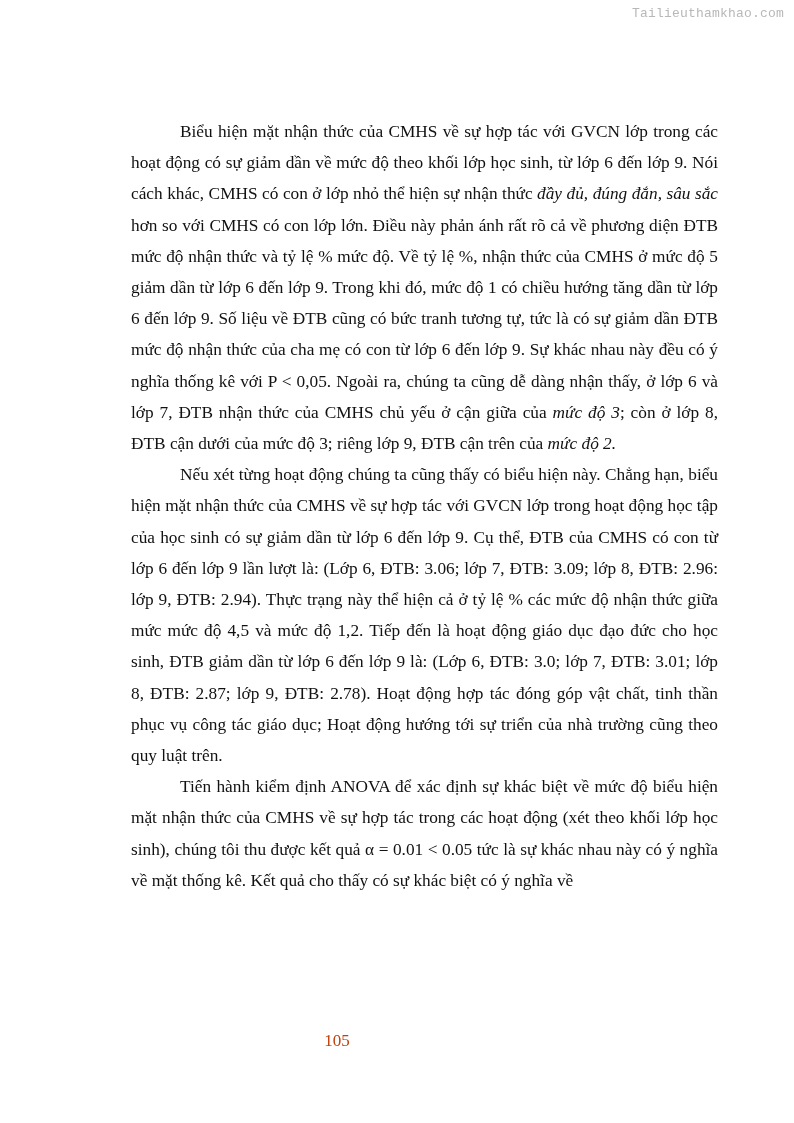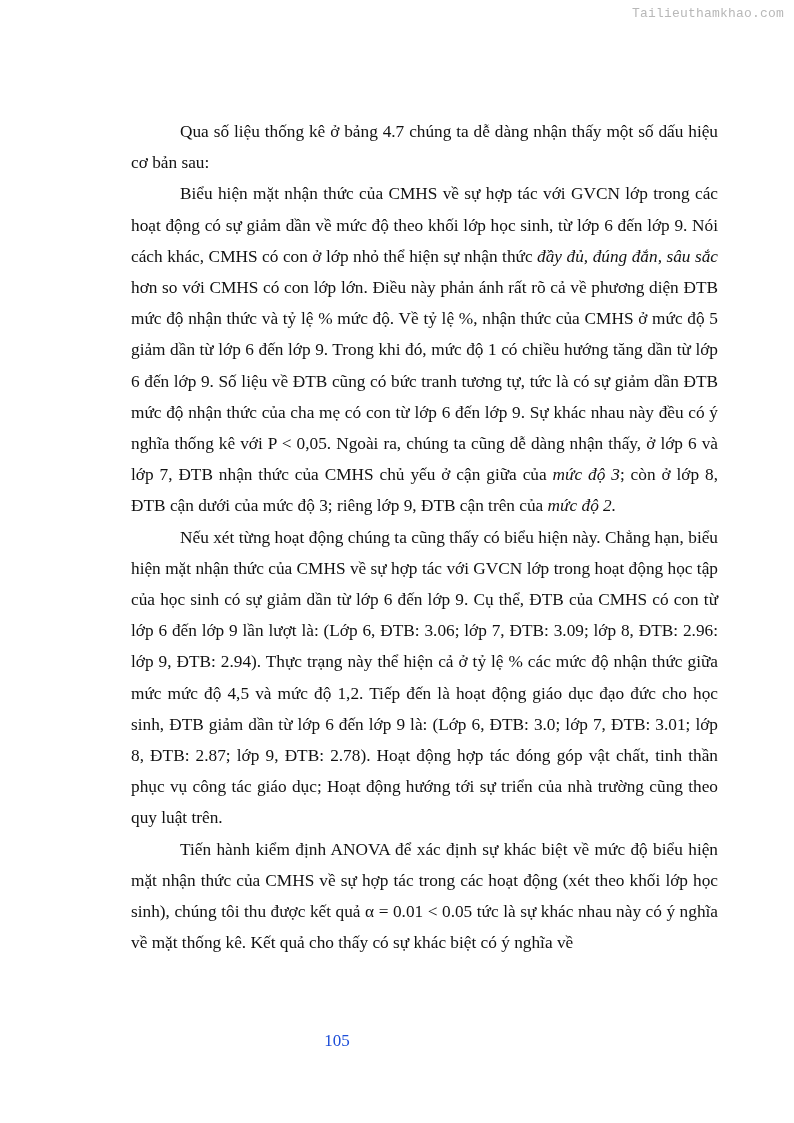--- a/index.html
+++ b/index.html
@@ -11,32 +11,29 @@
     }
     .page-body {
       position: absolute; left: 131px; top: 116px; width: 587px;
       font-family: "Liberation Serif", serif; font-size: 17.3px;
       line-height: 31.2px; color: #111111; text-align: justify;
     }
     .page-body p { margin: 0; text-indent: 49px; }
     .page-body em { font-style: italic; }
     .page-number {
       position: absolute; top: 1031px; left: 0; width: 674px; text-align: center;
-      font-family: "Liberation Serif", serif; font-size: 17px; color: #1d4ed8;
+      font-family: "Liberation Serif", serif; font-size: 17px; color: #c2410c;
     }
   </style>
 </head>
 <body>
 
 <div class="watermark">Tailieuthamkhao.com</div>
 
 <div class="page-body">
-  <p>
-    <span>Qua số liệu thống kê ở bảng 4.7 chúng ta dễ dàng nhận thấy một số dấu hiệu cơ bản sau:</span>
-  </p>
   <p>
     <span>Biểu hiện mặt nhận thức của CMHS về sự hợp tác với GVCN lớp trong các hoạt động có sự giảm dần về mức độ theo khối lớp học sinh, từ lớp 6 đến lớp 9. Nói cách khác, CMHS có con ở lớp nhỏ thể hiện sự nhận thức </span><em>đầy đủ, đúng đắn, sâu sắc</em><span> hơn so với CMHS có con lớp lớn. Điều này phản ánh rất rõ cả về phương diện ĐTB mức độ nhận thức và tỷ lệ % mức độ. Về tỷ lệ %, nhận thức của CMHS ở mức độ 5 giảm dần từ lớp 6 đến lớp 9. Trong khi đó, mức độ 1 có chiều hướng tăng dần từ lớp 6 đến lớp 9. Số liệu về ĐTB cũng có bức tranh tương tự, tức là có sự giảm dần ĐTB mức độ nhận thức của cha mẹ có con từ lớp 6 đến lớp 9. Sự khác nhau này đều có ý nghĩa thống kê với P &lt; 0,05. Ngoài ra, chúng ta cũng dễ dàng nhận thấy, ở lớp 6 và lớp 7, ĐTB nhận thức của CMHS chủ yếu ở cận giữa của </span><em>mức độ 3</em><span>; còn ở lớp 8, ĐTB cận dưới của mức độ 3; riêng lớp 9, ĐTB cận trên của </span><em>mức độ 2.</em>
   </p>
   <p>
     <span>Nếu xét từng hoạt động chúng ta cũng thấy có biểu hiện này. Chẳng hạn, biểu hiện mặt nhận thức của CMHS về sự hợp tác với GVCN lớp trong hoạt động học tập của học sinh có sự giảm dần từ lớp 6 đến lớp 9. Cụ thể, ĐTB của CMHS có con từ lớp 6 đến lớp 9 lần lượt là: (Lớp 6, ĐTB: 3.06; lớp 7, ĐTB: 3.09; lớp 8, ĐTB: 2.96: lớp 9, ĐTB: 2.94). Thực trạng này thể hiện cả ở tỷ lệ % các mức độ nhận thức giữa mức mức độ 4,5 và mức độ 1,2. Tiếp đến là hoạt động giáo dục đạo đức cho học sinh, ĐTB giảm dần từ lớp 6 đến lớp 9 là: (Lớp 6, ĐTB: 3.0; lớp 7, ĐTB: 3.01; lớp 8, ĐTB: 2.87; lớp 9, ĐTB: 2.78). Hoạt động hợp tác đóng góp vật chất, tinh thần phục vụ công tác giáo dục; Hoạt động hướng tới sự triển của nhà trường cũng theo quy luật trên.</span>
   </p>
   <p>
     <span>Tiến hành kiểm định ANOVA để xác định sự khác biệt về mức độ biểu hiện mặt nhận thức của CMHS về sự hợp tác trong các hoạt động (xét theo khối lớp học sinh), chúng tôi thu được kết quả α = 0.01 &lt; 0.05 tức là sự khác nhau này có ý nghĩa về mặt thống kê. Kết quả cho thấy có sự khác biệt có ý nghĩa về</span>
   </p>
 </div>

